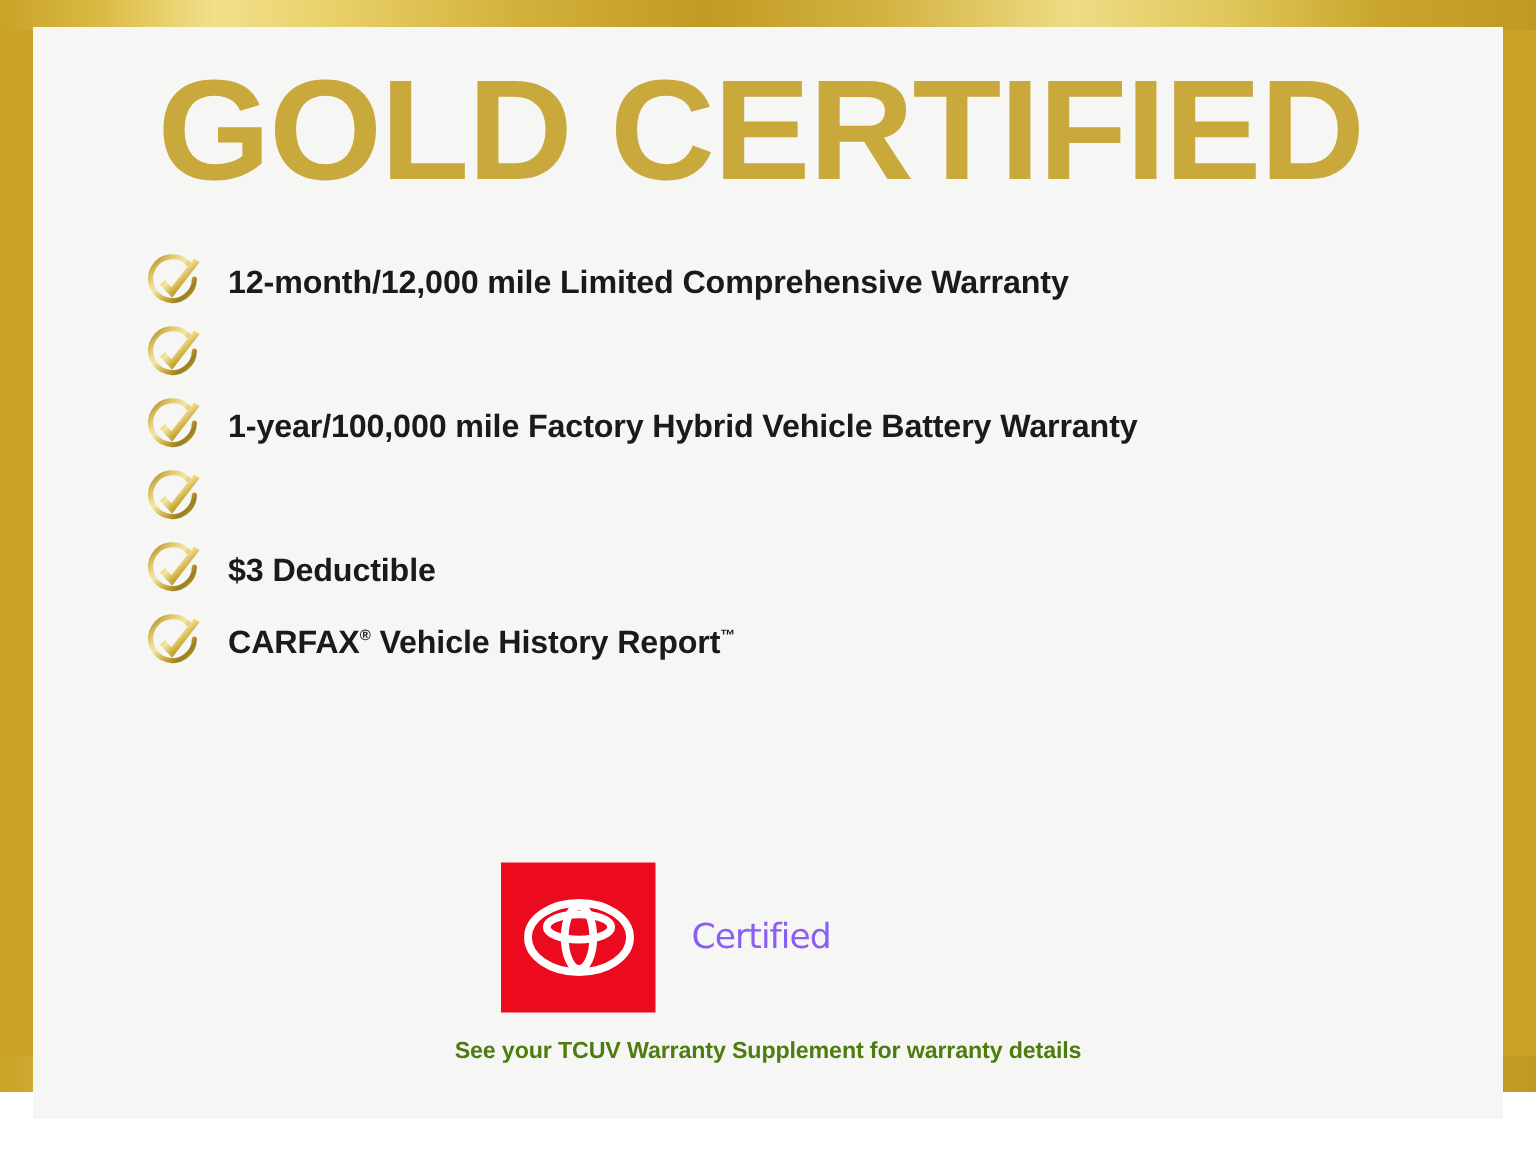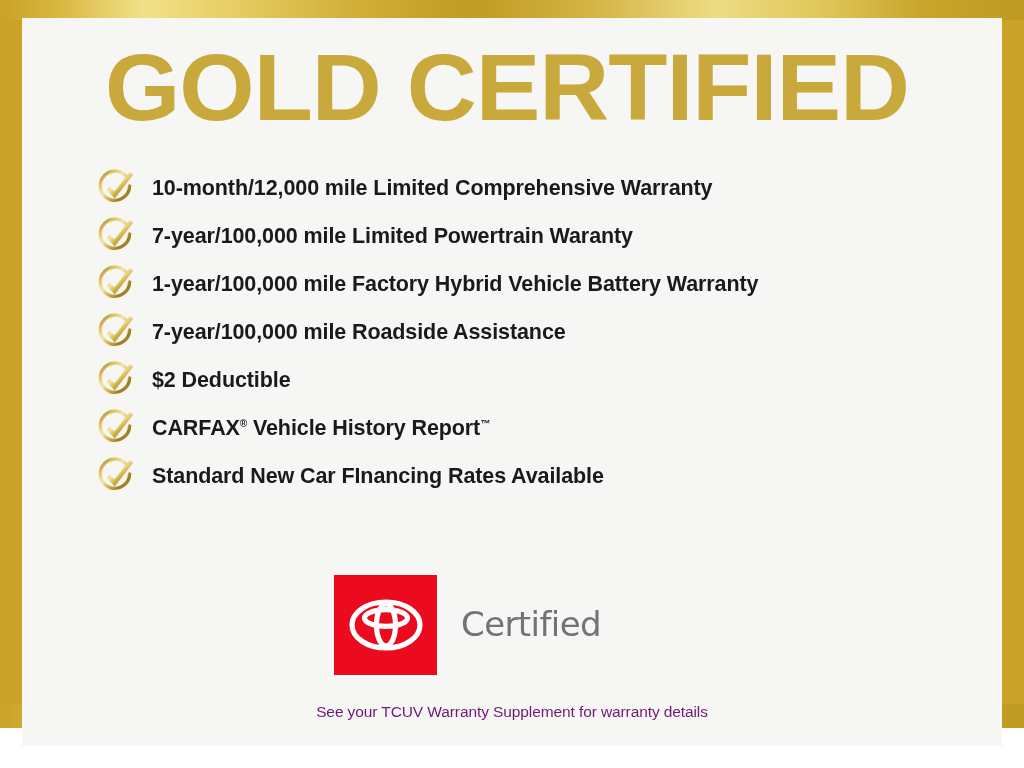--- a/index.html
+++ b/index.html
@@ -140,40 +140,39 @@
     height: 100px;
     background: #EB0A1E;
     display: flex;
     align-items: center;
     justify-content: center;
     flex: 0 0 auto;
   }
   .lockup-words {
     margin-left: 24px;
     font-family: "DejaVu Sans", sans-serif;
-    font-size: 34px;
+    font-size: 23px;
     font-weight: normal;
     line-height: 1.16;
-    color: #737373;
+    color: #8b5cf6;
     letter-spacing: -0.6px;
   }
 
   
   .footer-note {
     position: absolute;
     left: 0;
     right: 0;
     top: 674px;
     text-align: center;
     font-family: "Liberation Sans", sans-serif;
-    font-weight: normal;
+    font-weight: bold;
     font-size: 15.5px;
-    color: #701a75;
+    color: #4d7c0f;
     letter-spacing: -0.1px;
-    margin-top: 11px;
   }
 </style>
 </head>
 <body>
 
 <div class="certificate">
 
   <div class="frame-top"></div>
   <div class="frame-bottom"></div>
   <div class="frame-left"></div>
@@ -193,38 +192,37 @@
                 <stop offset="18%" stop-color="#D7BB58"></stop>
                 <stop offset="42%" stop-color="#F4E9A8"></stop>
                 <stop offset="62%" stop-color="#D3B244"></stop>
                 <stop offset="82%" stop-color="#9C7D20"></stop>
                 <stop offset="100%" stop-color="#C6A435"></stop>
               </linearGradient>
             </defs>
             <path d="M29.5 8.6 A14.6 14.6 0 1 0 33.6 19.0" fill="none" stroke="url(#goldgrad0)" stroke-width="3.4" stroke-linecap="round"></path>
             <path d="M12.2 21.3 L18.6 27.9 L35.2 6.4" fill="none" stroke="url(#goldgrad0)" stroke-width="4.6" stroke-linecap="butt" stroke-linejoin="miter"></path>
           </svg>
-          <span class="benefit-text">10-month/12,000 mile Limited Comprehensive Warranty</span>
+          <span class="benefit-text">12-month/12,000 mile Limited Comprehensive Warranty</span>
         </div>
         <div class="benefit-row">
           <svg class="check-icon" viewBox="0 0 42 42">
             <defs>
               <linearGradient id="goldgrad1" x1="0" y1="0" x2="1" y2="1">
                 <stop offset="0%" stop-color="#8C6F1C"></stop>
                 <stop offset="18%" stop-color="#D7BB58"></stop>
                 <stop offset="42%" stop-color="#F4E9A8"></stop>
                 <stop offset="62%" stop-color="#D3B244"></stop>
                 <stop offset="82%" stop-color="#9C7D20"></stop>
                 <stop offset="100%" stop-color="#C6A435"></stop>
               </linearGradient>
             </defs>
             <path d="M29.5 8.6 A14.6 14.6 0 1 0 33.6 19.0" fill="none" stroke="url(#goldgrad1)" stroke-width="3.4" stroke-linecap="round"></path>
             <path d="M12.2 21.3 L18.6 27.9 L35.2 6.4" fill="none" stroke="url(#goldgrad1)" stroke-width="4.6" stroke-linecap="butt" stroke-linejoin="miter"></path>
           </svg>
-          <span class="benefit-text">7-year/100,000 mile Limited Powertrain Waranty</span>
         </div>
         <div class="benefit-row">
           <svg class="check-icon" viewBox="0 0 42 42">
             <defs>
               <linearGradient id="goldgrad2" x1="0" y1="0" x2="1" y2="1">
                 <stop offset="0%" stop-color="#8C6F1C"></stop>
                 <stop offset="18%" stop-color="#D7BB58"></stop>
                 <stop offset="42%" stop-color="#F4E9A8"></stop>
                 <stop offset="62%" stop-color="#D3B244"></stop>
                 <stop offset="82%" stop-color="#9C7D20"></stop>
@@ -244,72 +242,54 @@
                 <stop offset="18%" stop-color="#D7BB58"></stop>
                 <stop offset="42%" stop-color="#F4E9A8"></stop>
                 <stop offset="62%" stop-color="#D3B244"></stop>
                 <stop offset="82%" stop-color="#9C7D20"></stop>
                 <stop offset="100%" stop-color="#C6A435"></stop>
               </linearGradient>
             </defs>
             <path d="M29.5 8.6 A14.6 14.6 0 1 0 33.6 19.0" fill="none" stroke="url(#goldgrad3)" stroke-width="3.4" stroke-linecap="round"></path>
             <path d="M12.2 21.3 L18.6 27.9 L35.2 6.4" fill="none" stroke="url(#goldgrad3)" stroke-width="4.6" stroke-linecap="butt" stroke-linejoin="miter"></path>
           </svg>
-          <span class="benefit-text">7-year/100,000 mile Roadside Assistance</span>
         </div>
         <div class="benefit-row">
           <svg class="check-icon" viewBox="0 0 42 42">
             <defs>
               <linearGradient id="goldgrad4" x1="0" y1="0" x2="1" y2="1">
                 <stop offset="0%" stop-color="#8C6F1C"></stop>
                 <stop offset="18%" stop-color="#D7BB58"></stop>
                 <stop offset="42%" stop-color="#F4E9A8"></stop>
                 <stop offset="62%" stop-color="#D3B244"></stop>
                 <stop offset="82%" stop-color="#9C7D20"></stop>
                 <stop offset="100%" stop-color="#C6A435"></stop>
               </linearGradient>
             </defs>
             <path d="M29.5 8.6 A14.6 14.6 0 1 0 33.6 19.0" fill="none" stroke="url(#goldgrad4)" stroke-width="3.4" stroke-linecap="round"></path>
             <path d="M12.2 21.3 L18.6 27.9 L35.2 6.4" fill="none" stroke="url(#goldgrad4)" stroke-width="4.6" stroke-linecap="butt" stroke-linejoin="miter"></path>
           </svg>
-          <span class="benefit-text">$2 Deductible</span>
+          <span class="benefit-text">$3 Deductible</span>
         </div>
         <div class="benefit-row">
           <svg class="check-icon" viewBox="0 0 42 42">
             <defs>
               <linearGradient id="goldgrad6" x1="0" y1="0" x2="1" y2="1">
                 <stop offset="0%" stop-color="#8C6F1C"></stop>
                 <stop offset="18%" stop-color="#D7BB58"></stop>
                 <stop offset="42%" stop-color="#F4E9A8"></stop>
                 <stop offset="62%" stop-color="#D3B244"></stop>
                 <stop offset="82%" stop-color="#9C7D20"></stop>
                 <stop offset="100%" stop-color="#C6A435"></stop>
               </linearGradient>
             </defs>
             <path d="M29.5 8.6 A14.6 14.6 0 1 0 33.6 19.0" fill="none" stroke="url(#goldgrad6)" stroke-width="3.4" stroke-linecap="round"></path>
             <path d="M12.2 21.3 L18.6 27.9 L35.2 6.4" fill="none" stroke="url(#goldgrad6)" stroke-width="4.6" stroke-linecap="butt" stroke-linejoin="miter"></path>
           </svg>
           <span class="benefit-text">CARFAX<sup>®</sup> Vehicle History Report<sup>™</sup></span>
-        </div>
-        <div class="benefit-row">
-          <svg class="check-icon" viewBox="0 0 42 42">
-            <defs>
-              <linearGradient id="goldgrad7" x1="0" y1="0" x2="1" y2="1">
-                <stop offset="0%" stop-color="#8C6F1C"></stop>
-                <stop offset="18%" stop-color="#D7BB58"></stop>
-                <stop offset="42%" stop-color="#F4E9A8"></stop>
-                <stop offset="62%" stop-color="#D3B244"></stop>
-                <stop offset="82%" stop-color="#9C7D20"></stop>
-                <stop offset="100%" stop-color="#C6A435"></stop>
-              </linearGradient>
-            </defs>
-            <path d="M29.5 8.6 A14.6 14.6 0 1 0 33.6 19.0" fill="none" stroke="url(#goldgrad7)" stroke-width="3.4" stroke-linecap="round"></path>
-            <path d="M12.2 21.3 L18.6 27.9 L35.2 6.4" fill="none" stroke="url(#goldgrad7)" stroke-width="4.6" stroke-linecap="butt" stroke-linejoin="miter"></path>
-          </svg>
-          <span class="benefit-text">Standard New Car FInancing Rates Available</span>
         </div>
       </div>
 
     <div class="lockup">
       <div class="toyota-mark">
         <svg width="74" height="52" viewBox="0 0 74 52">
           <g fill="none" stroke="#FFFFFF" stroke-width="5.2">
             <ellipse cx="37" cy="26" rx="34" ry="23"></ellipse>
             <ellipse cx="37" cy="26" rx="9.5" ry="21"></ellipse>
             <ellipse cx="37" cy="19" rx="21.5" ry="8.4"></ellipse>

